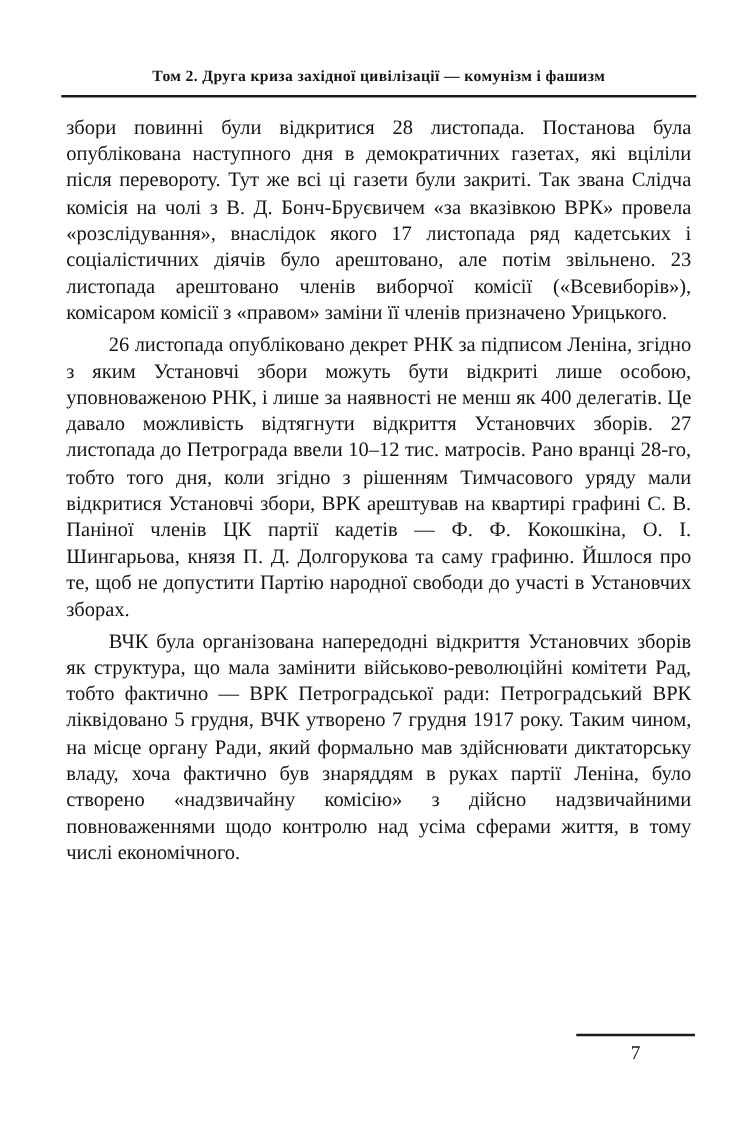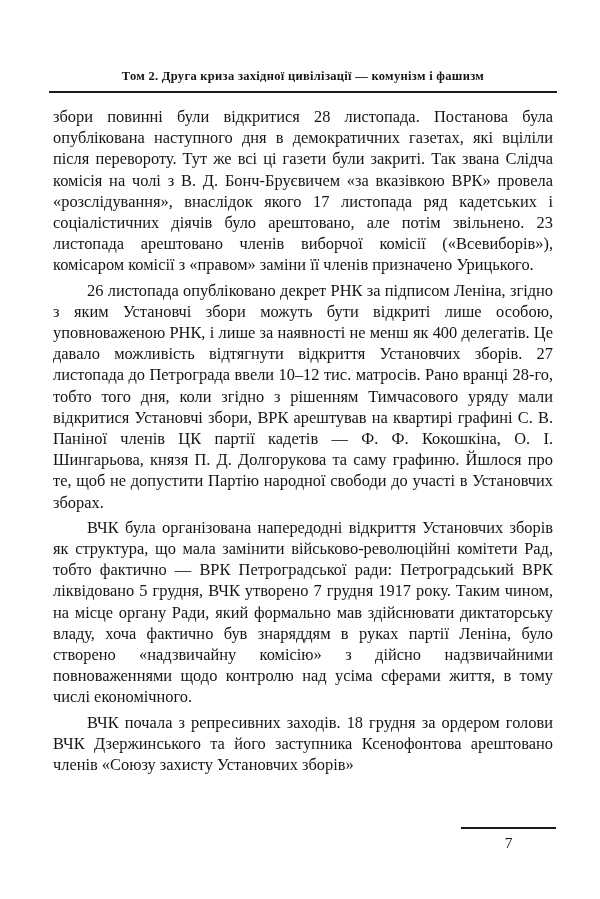--- a/index.html
+++ b/index.html
@@ -14,21 +14,21 @@
     background: #ffffff;
     font-family: "Liberation Serif", "DejaVu Serif", serif;
     color: #171717;
     overflow: hidden;
     box-sizing: border-box;
   }
   .content {
     position: absolute;
     left: 49px;
     width: 508px;
-    top: 69px;
+    top: 54px;
   }
   .running-title {
     text-align: center;
     font-size: 12.5px;
     font-weight: bold;
     letter-spacing: 0.3px;
     color: #151515;
     padding-bottom: 7px;
     white-space: nowrap;
   }
@@ -77,21 +77,20 @@
 
     <header>
       <div class="running-title">Том 2. Друга криза західної цивілізації — комунізм і фашизм</div>
       <hr class="header-rule">
     </header>
 
     <main class="body-text">
       <p class="noindent">збори повинні були відкритися 28 листопада. Постанова була опублікована наступного дня в демократичних газетах, які вціліли після перевороту. Тут же всі ці газети були закриті. Так звана Слідча комісія на чолі з В. Д. Бонч-Бруєвичем «за вказівкою ВРК» провела «розслідування», внаслідок якого 17 листопада ряд кадетських і соціалістичних діячів було арештовано, але потім звільнено. 23 листопада арештовано членів виборчої комісії («Всевиборів»), комісаром комісії з «правом» заміни її членів призначено Урицького.</p>
       <p>26 листопада опубліковано декрет РНК за підписом Леніна, згідно з яким Установчі збори можуть бути відкриті лише особою, уповноваженою РНК, і лише за наявності не менш як 400 делегатів. Це давало можливість відтягнути відкриття Установчих зборів. 27 листопада до Петрограда ввели 10–12 тис. матросів. Рано вранці 28-го, тобто того дня, коли згідно з рішенням Тимчасового уряду мали відкритися Установчі збори, ВРК арештував на квартирі графині С. В. Паніної членів ЦК партії кадетів — Ф. Ф. Кокошкіна, О. І. Шингарьова, князя П. Д. Долгорукова та саму графиню. Йшлося про те, щоб не допустити Партію народної свободи до участі в Установчих зборах.</p>
       <p>ВЧК була організована напередодні відкриття Установчих зборів як структура, що мала замінити військово-революційні комітети Рад, тобто фактично — ВРК Петроградської ради: Петроградський ВРК ліквідовано 5 грудня, ВЧК утворено 7 грудня 1917 року. Таким чином, на місце органу Ради, який формально мав здійснювати диктаторську владу, хоча фактично був знаряддям в руках партії Леніна, було створено «надзвичайну комісію» з дійсно надзвичайними повноваженнями щодо контролю над усіма сферами життя, в тому числі економічного.</p>
-      <p>ВЧК почала з репресивних заходів. 18 грудня за ордером голови ВЧК Дзержинського та його заступника Ксенофонтова арештовано членів «Союзу захисту Установчих зборів»</p>
     </main>
 
   </div>
 
   <footer class="footer">
     <hr class="footer-rule">
     <div class="page-number">7</div>
   </footer>
 
 </div>

